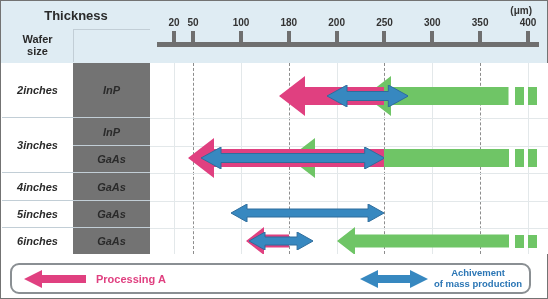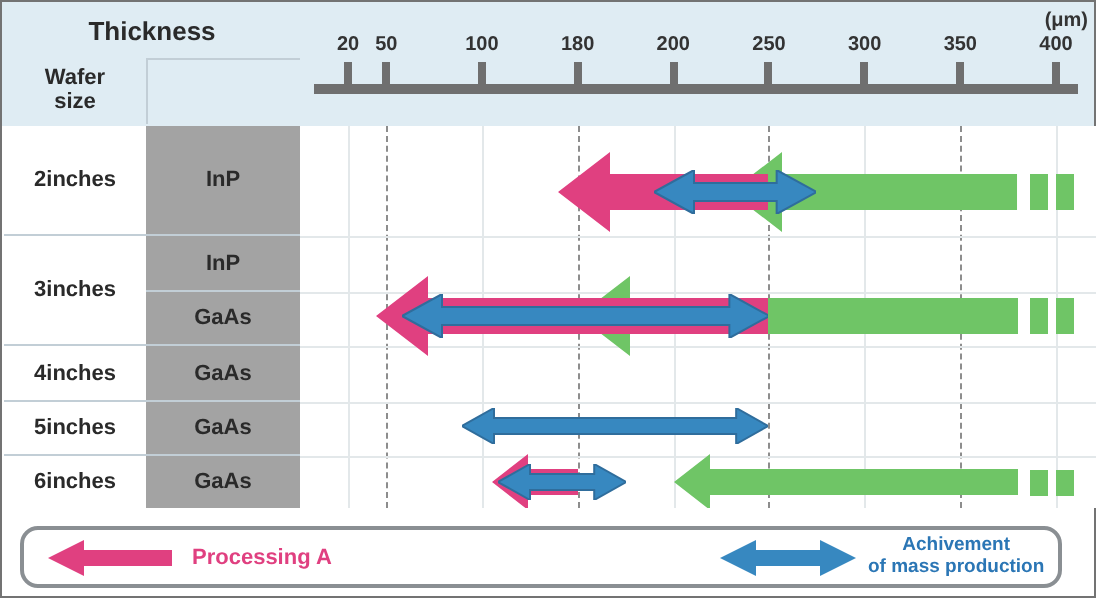--- a/index.html
+++ b/index.html
@@ -51,32 +51,32 @@
     background:#6f6f6f;
   }
   .tick{
     position:absolute;top:30px;width:4px;height:12px;background:#6f6f6f;
   }
   .tick-lbl{
     position:absolute;top:16px;transform:translateX(-50%);
     font-size:10px;font-weight:bold;color:#333;white-space:nowrap;
   }
   .unit-lbl{
-    position:absolute;top:4px;right:4px;
+    position:absolute;top:4px;right:16px;
     font-size:10px;font-weight:bold;color:#333;white-space:nowrap;
   }
 
   
   .tbl{
-    position:absolute;left:1px;top:62px;width:168px;height:191px;
+    position:absolute;left:1px;top:62px;width:168px;height:191px;font-style:italic;
   }
   .size-col{position:absolute;left:0;top:0;width:71px;height:100%;
             border-right:1px solid #c2ced6;background:#fff;}
   .mat-col{position:absolute;left:71px;top:0;width:77px;height:100%;
-            background:#a3a3a3;}
+            background:#737373;}
   .cellbox{
     position:absolute;left:0;width:100%;
     display:flex;align-items:center;justify-content:center;
     font-weight:bold;font-size:11px;color:#2a2a2a;
     box-sizing:border-box;
     border-bottom:1px solid #c2ced6;
   }
   .cellbox.nb{border-bottom:none;}
 
   

